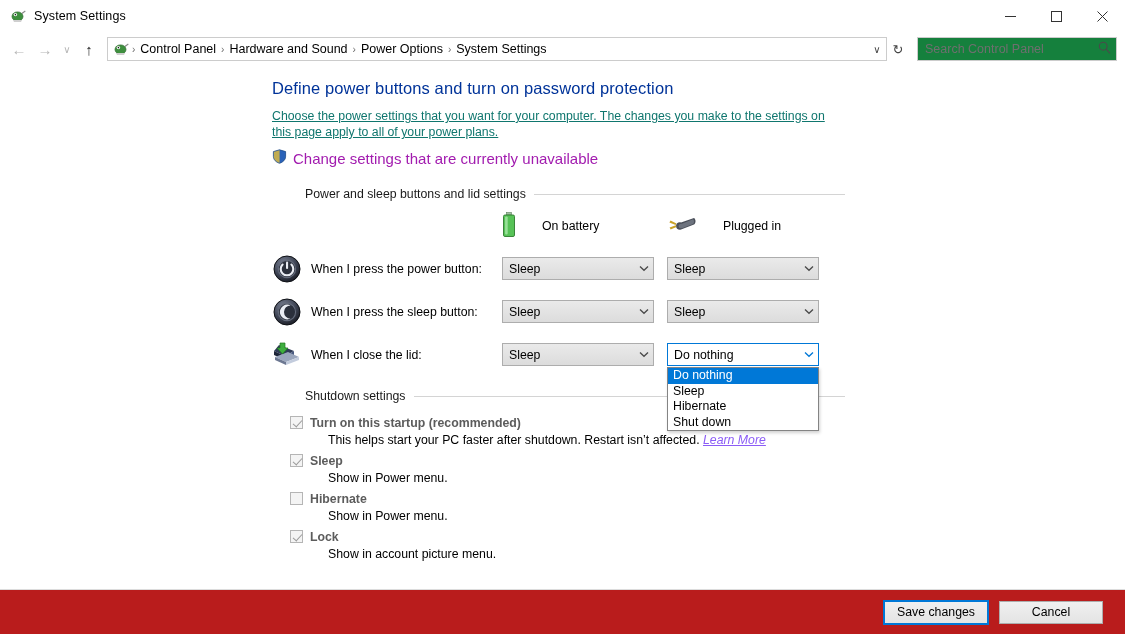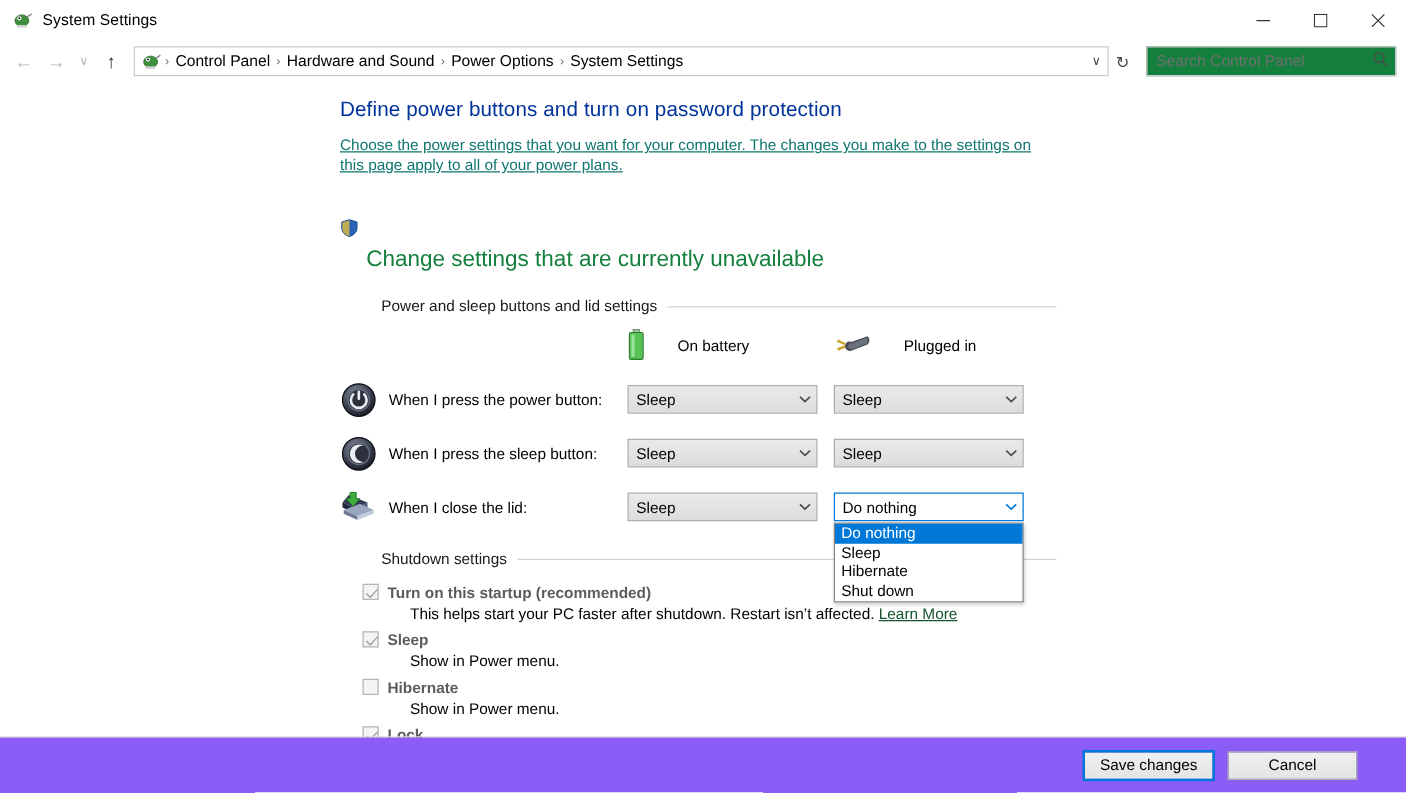--- a/index.html
+++ b/index.html
@@ -156,24 +156,23 @@
     margin-bottom: 9px;
     text-decoration: underline;
   }
   .uaclink {
     display: flex;
     align-items: center;
     gap: 6px;
     margin-bottom: 20px;
   }
   .uaclink a {
-    color: #15803d;
-    font-size: 18px;
+    color: #a21caf;
+    font-size: 15px;
     text-decoration: none;
-    margin-top: 48px;
   }
 
   
   .group-hdr {
     display: flex;
     align-items: center;
     gap: 8px;
     width: 573px;
     margin-bottom: 10px;
   }
@@ -311,40 +310,40 @@
     font-size: 12.3px;
     font-weight: bold;
     color: #5c5c5c;
   }
   .chk-sub {
     margin-left: 56px;
     font-size: 12.3px;
     color: #000;
     line-height: 17px;
   }
-  .chk-sub a { color: #14532d; }
+  .chk-sub a { color: #8b5cf6; font-style: italic; }
 
   
   .footer-sep {
     position: absolute;
     left: 0; right: 0;
     top: 589px;
     height: 1px;
     background: #dcdcdc;
   }
   .footer {
     position: absolute;
     left: 0; right: 0;
     top: 590px;
     height: 44px;
-    background: #8b5cf6;
+    background: #b91c1c;
     display: flex;
     align-items: center;
     justify-content: flex-end;
-    padding-right: 39px;
+    padding-right: 22px;
     box-sizing: border-box;
     gap: 10px;
   }
   .btn {
     min-width: 104px;
     height: 23px;
     border: 1px solid #adadad;
     background: linear-gradient(#f0f0f0, #e4e4e4);
     font-family: "Liberation Sans", sans-serif;
     font-size: 12.3px;

